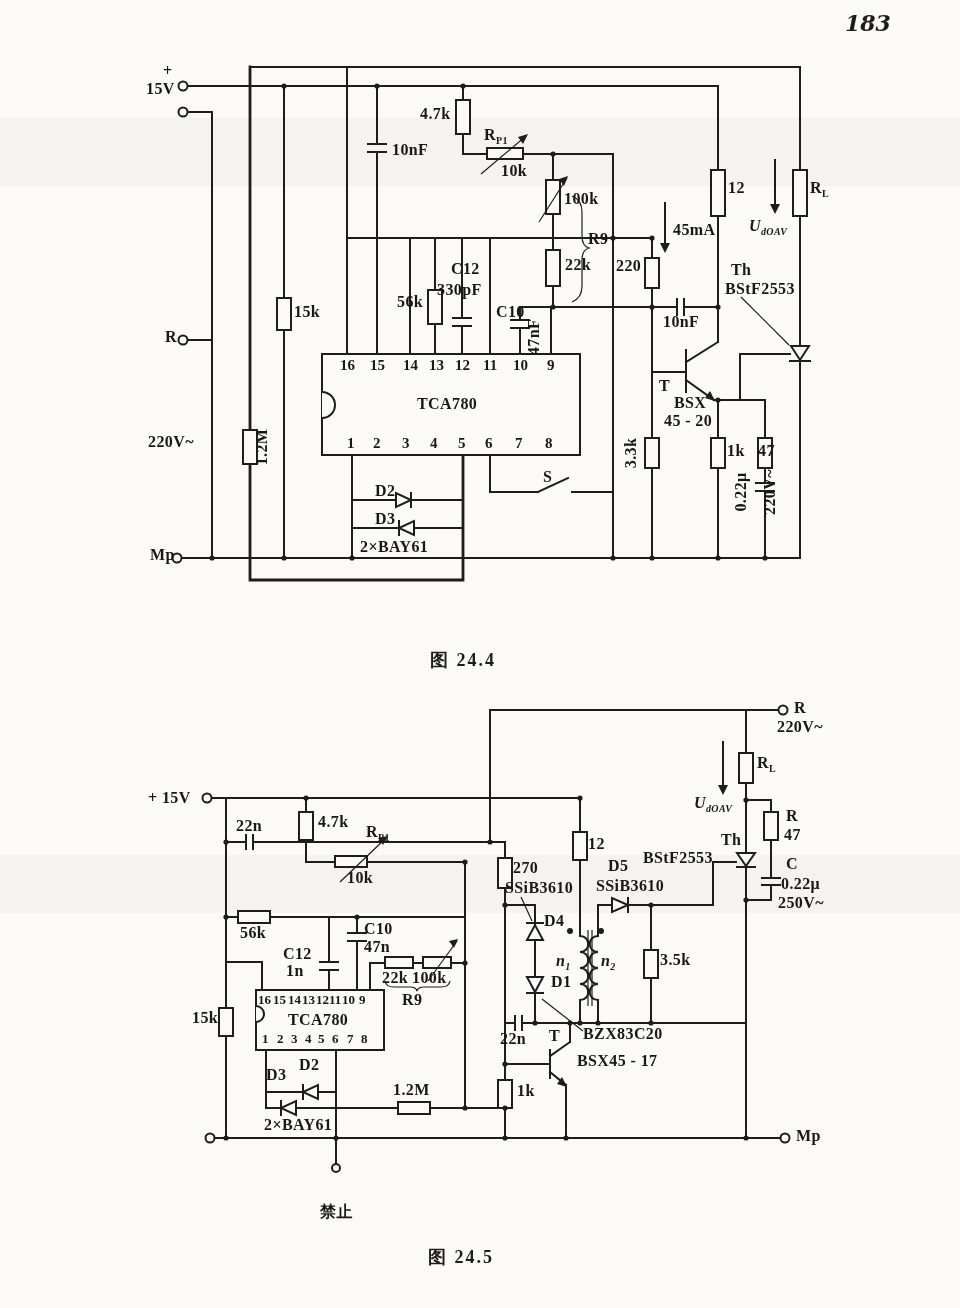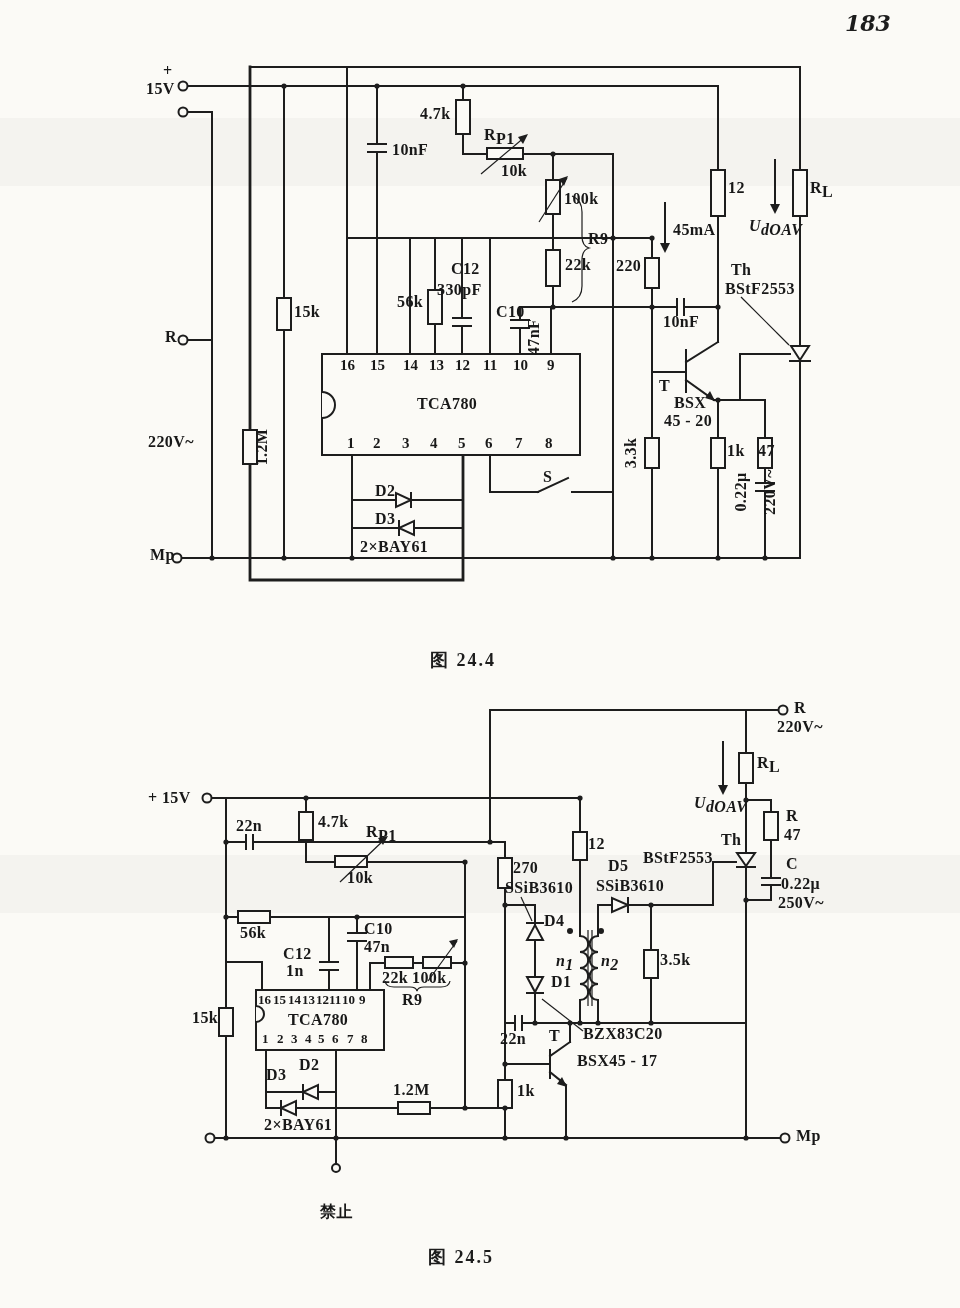--- a/index.html
+++ b/index.html
@@ -7,21 +7,21 @@
         font-family:"Liberation Serif",serif;color:#1c1c1c;padding-left:44px;}
   .band{position:absolute;left:0;width:100%;pointer-events:none;}
   svg{position:absolute;left:0;top:0;}
   .wire{stroke:#1d1d1d;stroke-width:2;fill:none;stroke-linecap:square;}
   .thick{stroke-width:2.8;}
   .thin{stroke:#1d1d1d;stroke-width:1.2;fill:none;}
   .comp{fill:#fbfaf6;stroke:#1d1d1d;stroke-width:2;}
   .solid{fill:#1d1d1d;stroke:none;}
   .lbl{position:absolute;font:700 16px "Liberation Serif",serif;color:#181818;
        white-space:nowrap;letter-spacing:.4px;}
-  .lbl sub{font-size:16px;}
+  .lbl sub{font-size:10px;}
   .it{font-style:italic;}
   .rot{transform:translate(-50%,-50%) rotate(-90deg);}
   .pin{position:absolute;font:700 15px "Liberation Serif",serif;color:#181818;}
   .pin2{font-size:13px;}
   .caption{position:absolute;font:700 18px "Liberation Serif",serif;letter-spacing:2px;}
   .pagenum{position:absolute;left:845px;top:10px;font:italic 700 22px "DejaVu Serif",serif;}
   .watermark{position:absolute;left:326px;top:636px;font:italic 400 28px "DejaVu Sans",sans-serif;
              color:#b3b2ac;opacity:.85;letter-spacing:1px;}
 </style>
 </head>

